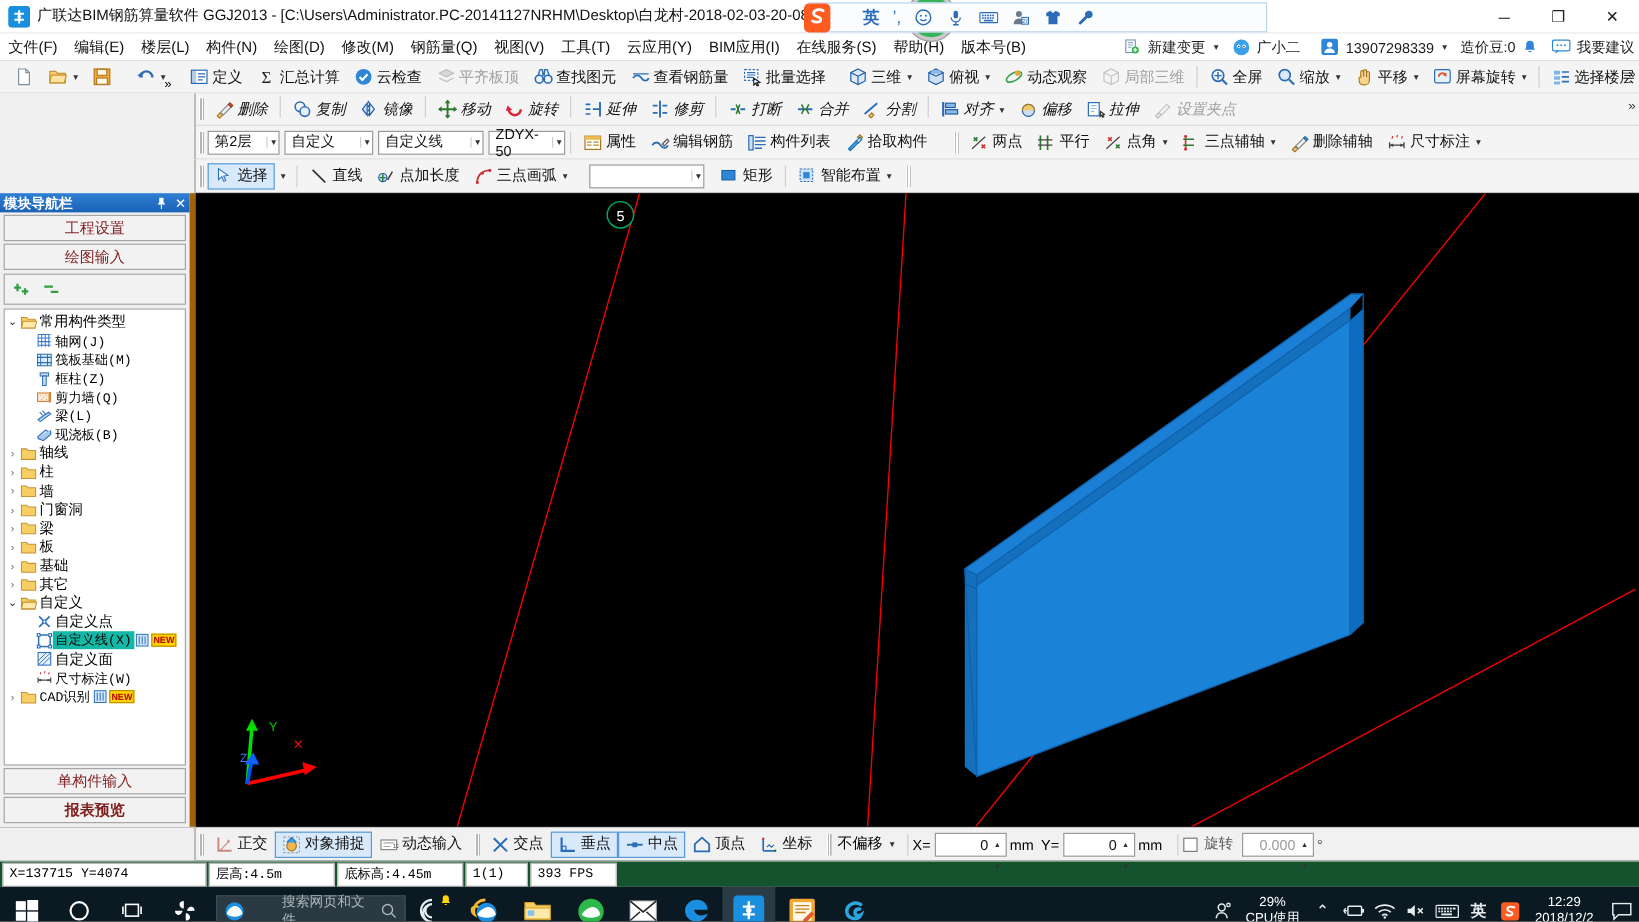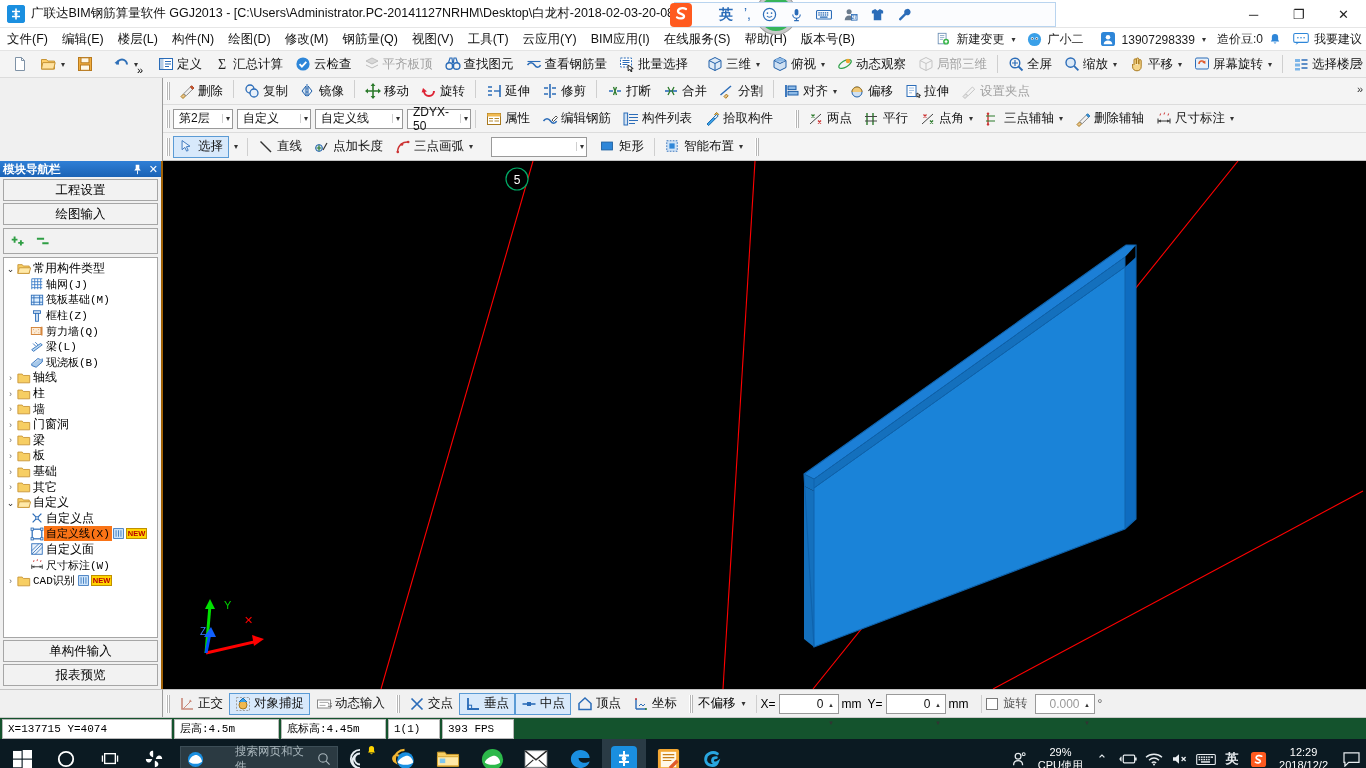--- a/index.html
+++ b/index.html
@@ -71,38 +71,38 @@
   .ic { display:inline-block; width:16px;height:16px; flex:none; position:relative; }
   svg { display:block; }
   .combo {
     height:20px;border:1px solid #9a9a9a;background:#fff;display:flex;align-items:center;
     justify-content:space-between;padding:0 2px 0 5px;font-size:12px;color:#111;
   }
   .combo .cb { font-size:8px;color:#333;border-left:1px solid #cfcfcf;padding-left:3px;margin-left:4px;}
   
   #body { display:flex; height:528px; }
   
-  #sidebar { width:163px; background:#f0f0f0; border-right:2px solid #a16207;
+  #sidebar { width:163px; background:#f0f0f0; border-right:5px solid #a16207;
              display:flex; flex-direction:column; position:relative; }
   #nav-title {
     height:16px;background:linear-gradient(to bottom,#2f7fd6,#1a62b5); color:#fff;
     display:flex;align-items:center;font-size:11.5px;padding-left:3px; position:relative;
     font-weight:bold;
   }
   #nav-title .tools { position:absolute;right:3px;top:0;display:flex;gap:7px;align-items:center;height:16px;font-size:11px;}
   .side-btn {
     height:22px;margin:2px 3px 0 3px;background:#f2f2f2;border:1px solid #a6a6a6;
-    display:flex;align-items:center;justify-content:center;font-size:12.5px;color:#000000;
+    display:flex;align-items:center;justify-content:center;font-size:12.5px;color:#7f1d1d;
   }
   #addbar { height:26px;margin:3px 3px 0 3px;background:#f2f2f2;border:1px solid #a6a6a6;
             display:flex;align-items:center;gap:7px;padding-left:7px; }
   #tree { flex:1; margin:3px 3px 0 3px; background:#fff;border:1px solid #a6a6a6;
           overflow:hidden; padding-top:3px; }
   .tnode { display:flex;align-items:center;height:15.6px;font-size:12px;color:#000;white-space:nowrap;}
-  .tnode.sel .lbl { background:#f97316; }
+  .tnode.sel .lbl { background:#14b8a6; }
   .tw { width:13px;text-align:center;font-size:9px;color:#6b6b6b;flex:none;}
   .tw.v { color:#2a2a2a; }
   .lbl { padding:0 2px; }
   .mono { font-family:"Liberation Mono","DejaVu Sans Mono",monospace; font-size:11px; }
   .newtag{ background:#ffd400;color:#b00;font-size:7.5px;font-weight:bold;padding:0 1px;
            border:1px solid #c09000; line-height:9px; margin-left:1px;}
   
   #canvaswrap { flex:1; position:relative; background:#000; }
   #canvas { position:absolute; inset:0; overflow:hidden; }
   #axisgizmo { position:absolute; left:25px; bottom:28px; width:80px;height:70px; }
@@ -487,21 +487,21 @@
         </span>
         <span>选择楼层</span>
       </div>
     </div>
   <span class="chev">»</span>
 </div>
 
 <div class="tbrow" id="tb2">
   <div style="width:163px;height:27px;background:#f0f0f0;border-right:1px solid #9a9a9a;"></div>
   <div class="grip"></div>
-  <div id="tb2-items" style="display:flex;">
+  <div id="tb2-items" style="display:flex;font-style:italic;">
       <div class="tbtn">
         <span class="ic">
           <svg width="16" height="16" viewBox="0 0 16 16">
             <path d="M2 13.5l2.6-2.6 2 2L4 15.5z" fill="#e8c48a" stroke="#a8791e"></path>
             <path d="M4.8 10.6L11.4 4l2.3 2.2-6.6 6.6z" fill="#f2f2f2" stroke="#888"></path>
             <path d="M11.4 4l1.2-1.2 2.3 2.2-1.2 1.2z" fill="#e05a2b" stroke="#a03a18"></path>
           </svg>
         </span>
         <span>删除</span>
       </div>
@@ -1106,21 +1106,21 @@
           <span class="ic" style="width:13px;height:13px;">
             <svg width="13" height="13" viewBox="0 0 16 16">
               <rect x="2" y="2" width="12" height="12" fill="#cfe6fb" stroke="#2b6cb8"></rect>
               <path d="M5 4v8M8 4v8M11 4v8" stroke="#2b6cb8"></path>
             </svg>
           </span>
           <span class="newtag">NEW</span>
         </div>
       </div>
     <div class="side-btn" style="margin-bottom:0;">单构件输入</div>
-    <div class="side-btn" style="margin-bottom:3px;">报表预览</div>
+    <div class="side-btn" style="margin-bottom:3px;font-weight:bold;">报表预览</div>
   </div>
 
   <div id="canvaswrap">
     <div id="canvas">
       <svg width="1203" height="528" viewBox="0 0 1203 528">
         <rect width="1203" height="528" fill="#000"></rect>
 
         <line x1="370" y1="0" x2="218" y2="528" stroke="#f00" stroke-width="1.1"></line>
         <line x1="592" y1="0" x2="560" y2="528" stroke="#f00" stroke-width="1.1"></line>
         <line x1="1075" y1="0" x2="650" y2="528" stroke="#f00" stroke-width="1.1"></line>

